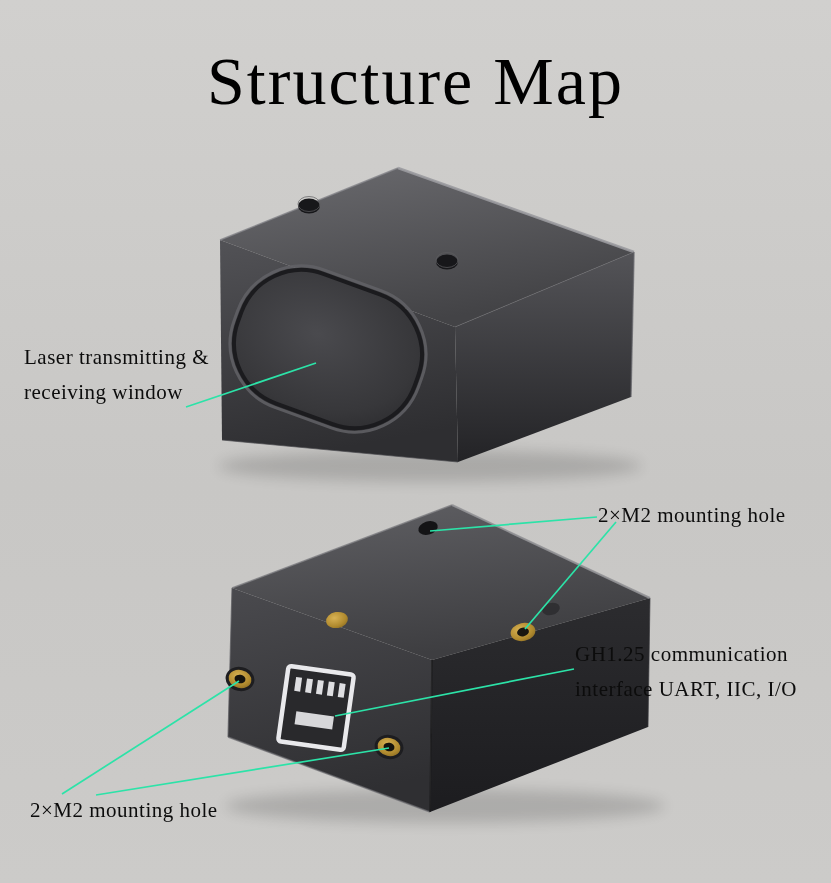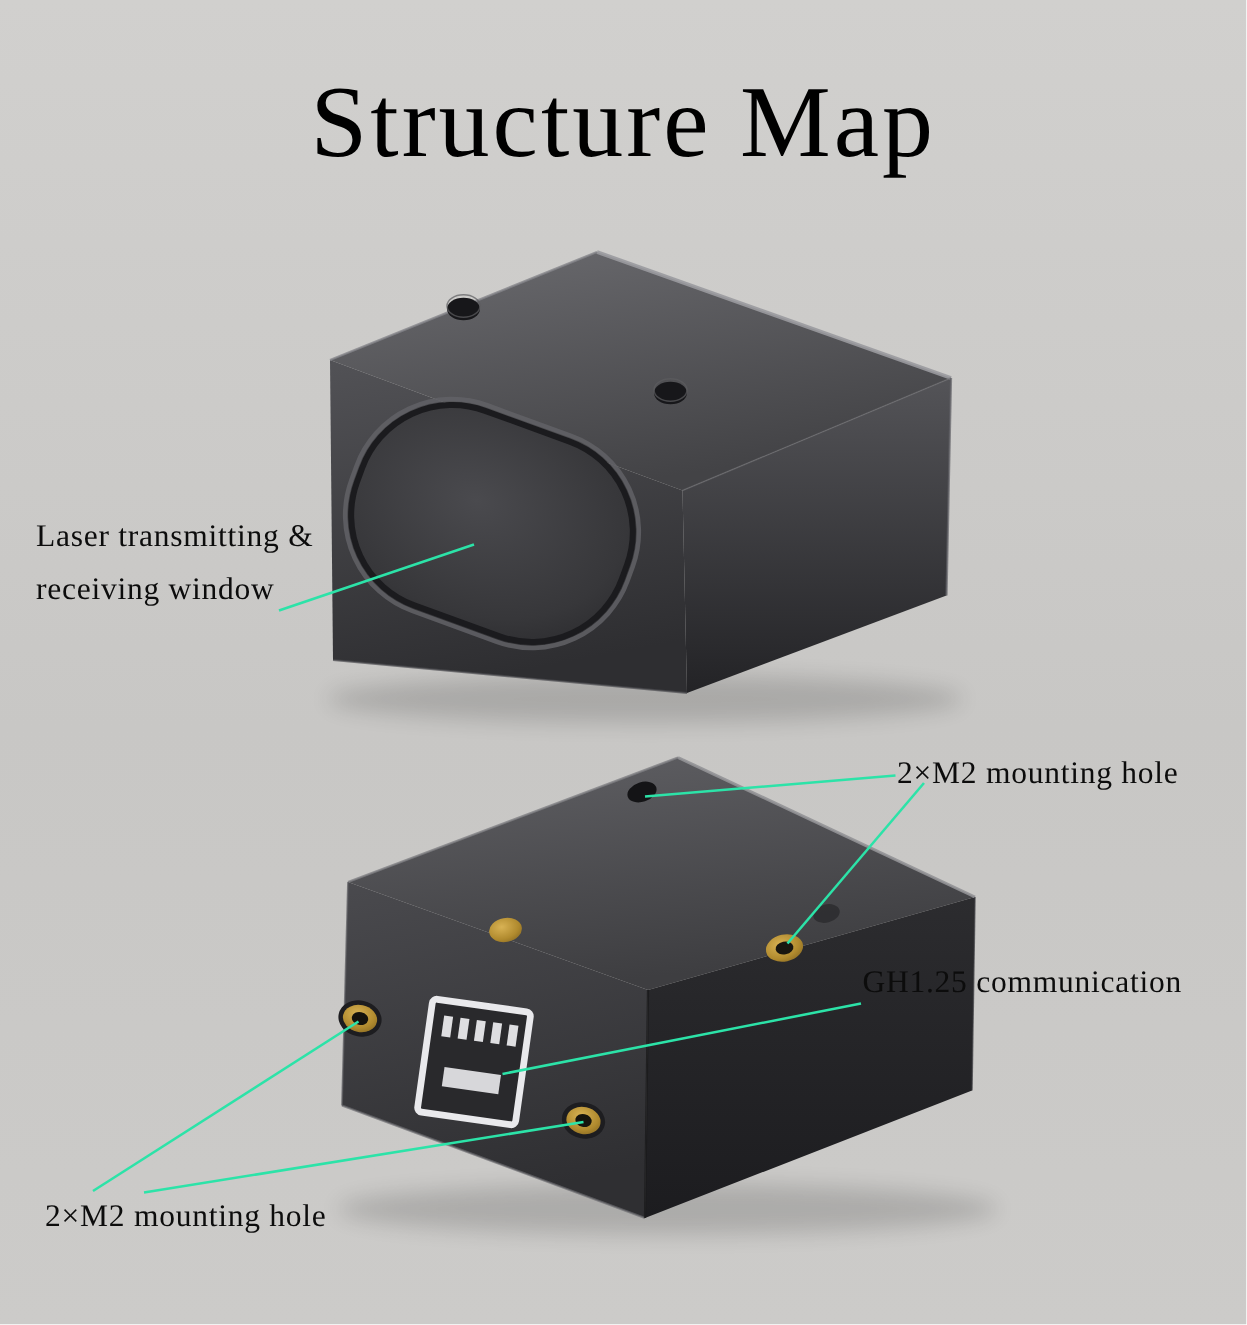--- a/index.html
+++ b/index.html
@@ -171,17 +171,18 @@
 
   <div class="label label-laser">
     <div>Laser transmitting &amp;</div>
     <div>receiving window</div>
   </div>
 
   <div class="label label-mtop">2×M2 mounting hole</div>
 
   <div class="label label-gh">
     <div>GH1.25 communication</div>
+    <div>interface UART, IIC, I/O</div>
   </div>
 
   <div class="label label-mbot">2×M2 mounting hole</div>
 
 </div>
 
 </body></html>

